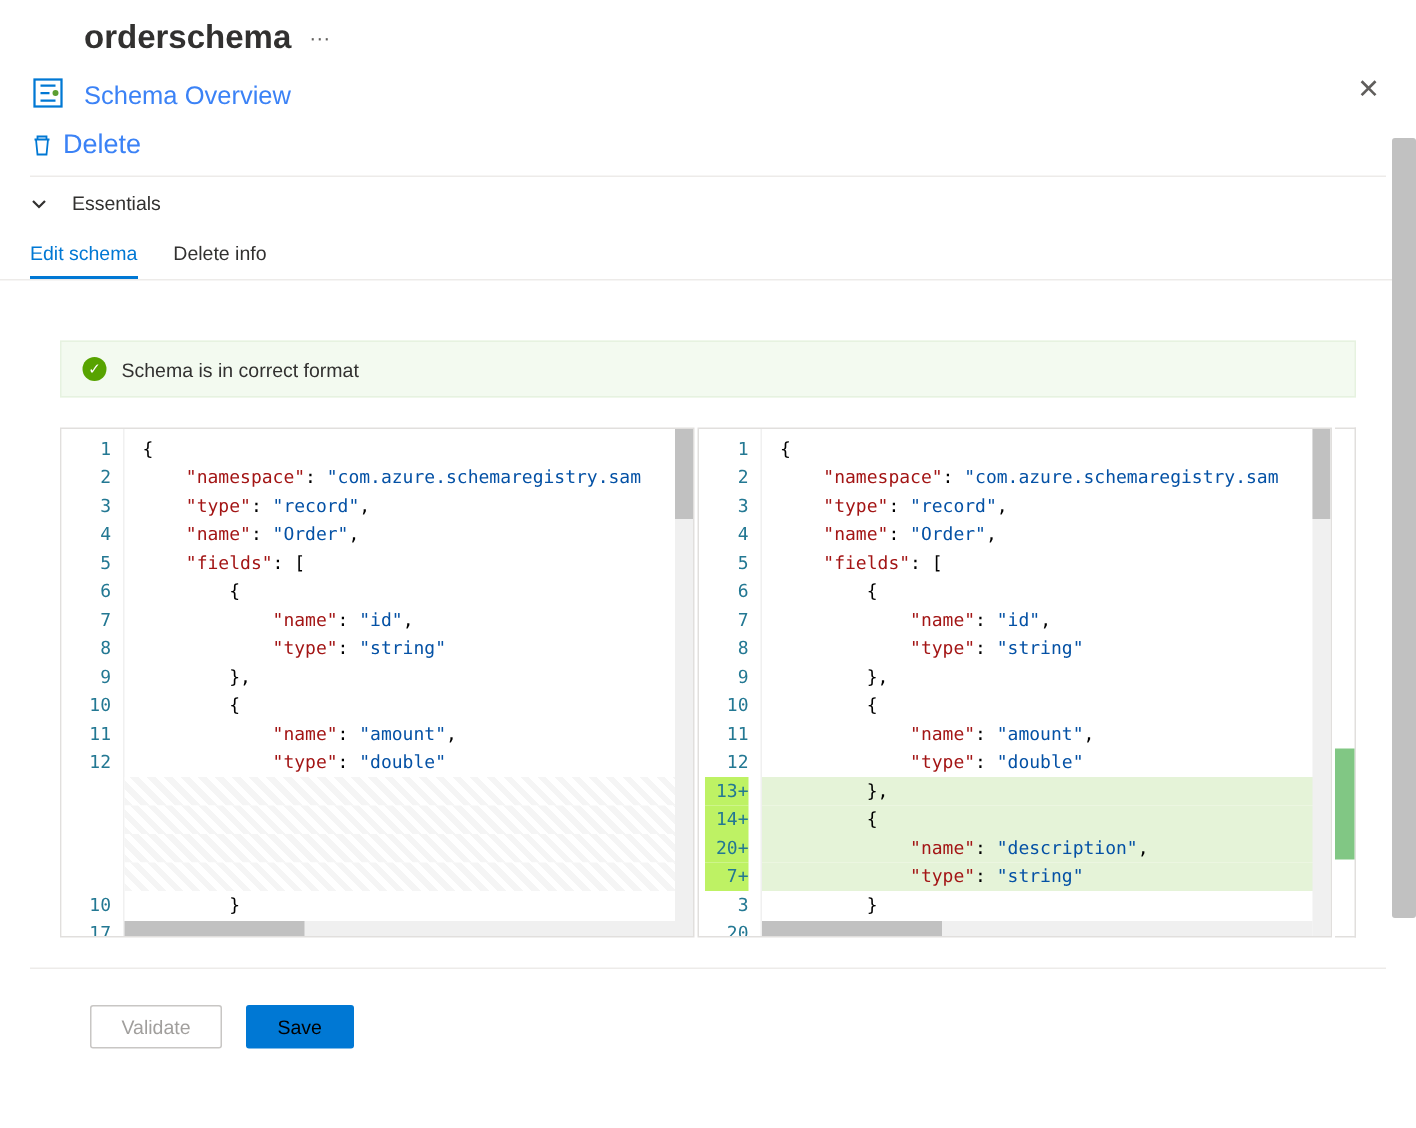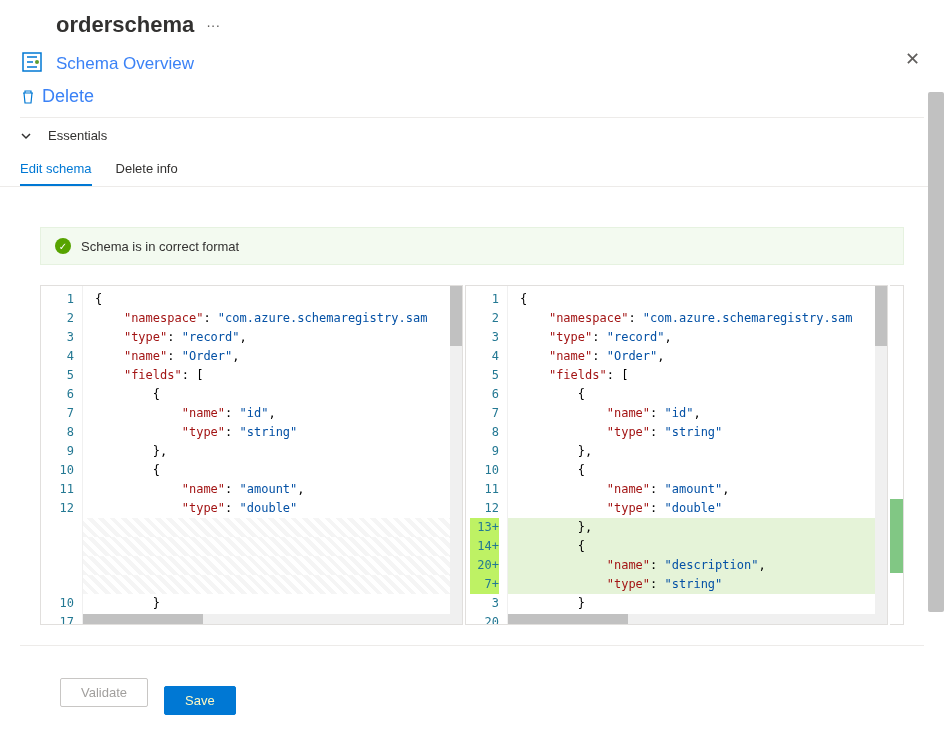--- a/index.html
+++ b/index.html
@@ -49,21 +49,21 @@
 .vscroll-thumb { position: absolute; top: 0; width: 100%; height: 60px; background: #c1c1c1; }
 .hscroll { position: absolute; left: 42px; right: 12px; bottom: 0; height: 10px; background: #f0f0f0; }
 .hscroll-thumb { position: absolute; left: 0; height: 100%; width: 120px; background: #c1c1c1; }
 
 .overview { width: 14px; background: #fff; position: relative; border: 1px solid #e1dfdd; border-left: none; }
 .overview-added { position: absolute; left: 0; right: 0; background: #81c784; }
 
 .footer { padding: 24px 40px; display: flex; gap: 16px; border-top: 1px solid #edebe9; margin: 0 20px; align-items: center; }
 .btn { padding: 6px 20px; font-size: 13px; border: 1px solid #8a8886; background: #fff; cursor: pointer; border-radius: 2px; color: #323130; }
 .btn.disabled { color: #a19f9d; border-color: #c8c6c4; cursor: not-allowed; }
-.btn.primary { background: #0078d4; color: #fef9c3; border-color: #0078d4; margin-top: 16px; }
+.btn.primary { background: #0078d4; color: #000000; border-color: #0078d4; }
 
 .page-scroll { position: absolute; right: 0; top: 92px; bottom: 0; width: 16px; }
 .page-thumb { position: absolute; top: 0; width: 100%; height: 520px; background: #c1c1c1; border-radius: 2px; }
 </style>
 </head>
 <body>
 
 <div class="header">
   <svg class="header-icon" viewBox="0 0 24 24">
       <rect x="3" y="3" width="18" height="18" fill="none" stroke="#0078d4" stroke-width="1.5"></rect>

